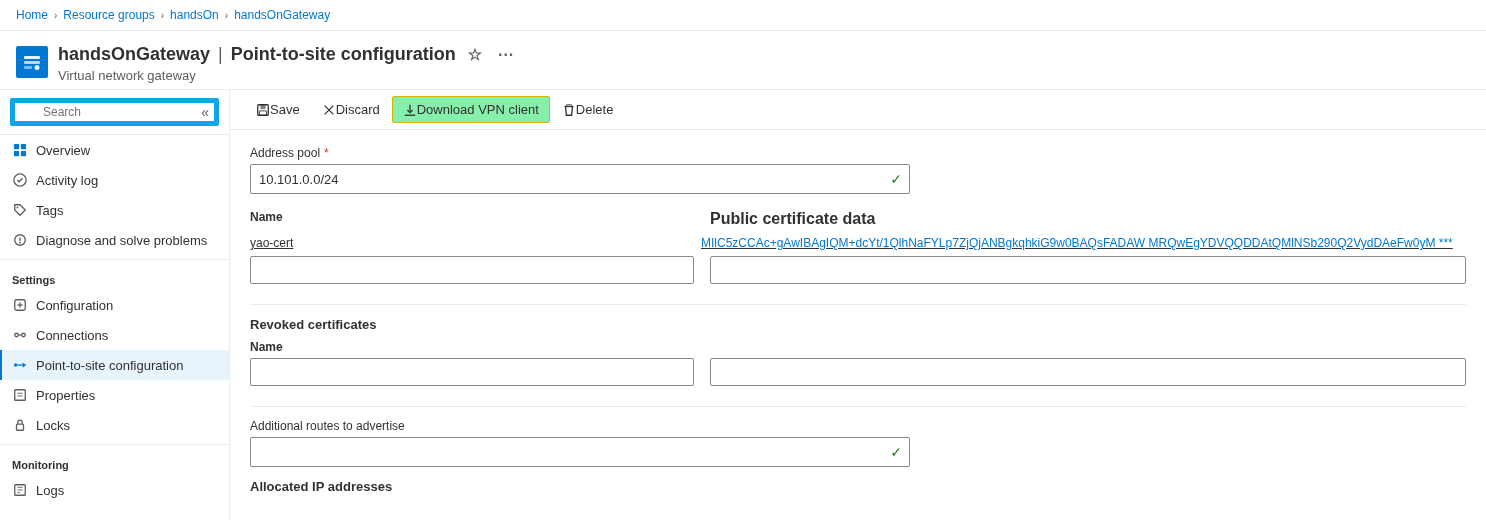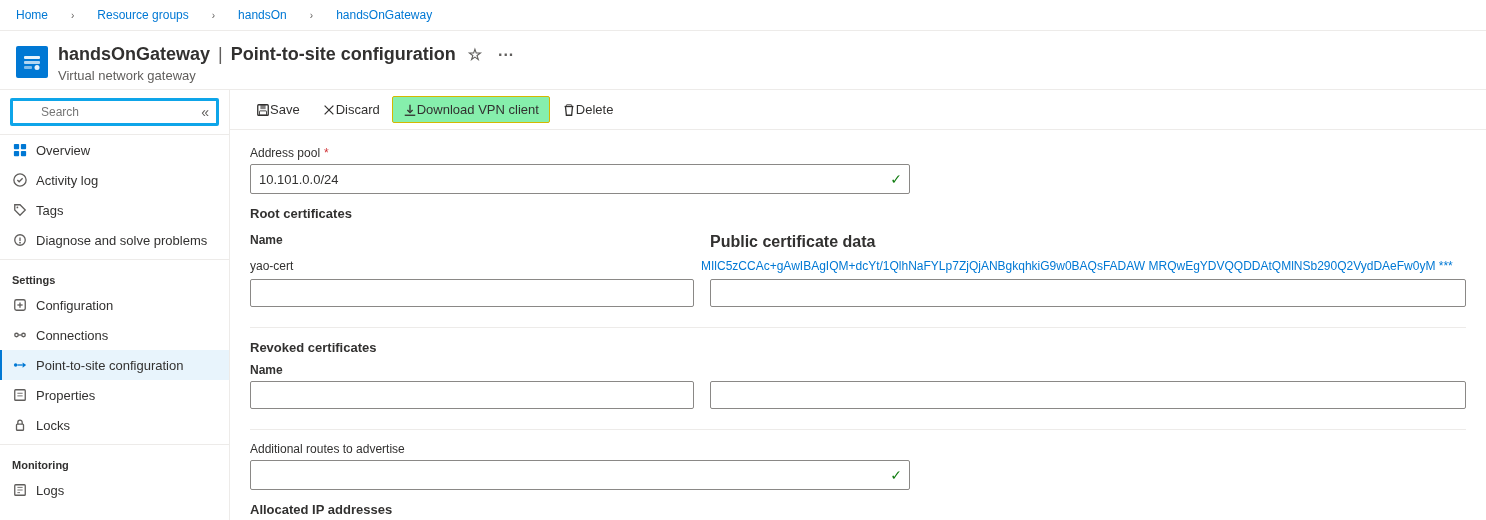--- a/index.html
+++ b/index.html
@@ -1,20 +1,20 @@
 <!DOCTYPE html>
 <html><head>
   <meta charset="utf-8">
   <style>
     * { box-sizing: border-box; margin: 0; padding: 0; }
     body { font-family: 'Segoe UI', Arial, sans-serif; font-size: 13px; color: #323130; background: #fff; }
 
     
     .breadcrumb {
-      display: flex; align-items: center; gap: 23px;
+      display: flex; align-items: center; gap: 6px;
       padding: 8px 16px; font-size: 12px; color: #0078d4;
       border-bottom: 1px solid #edebe9;
     }
     .breadcrumb span { color: #605e5c; }
     .breadcrumb a { color: #0078d4; text-decoration: none; cursor: pointer; }
     .breadcrumb .separator { color: #605e5c; font-size: 10px; }
 
     
     .page-header {
       display: flex; align-items: center; gap: 10px;
@@ -46,21 +46,21 @@
       border-right: 1px solid #edebe9;
       overflow-y: auto;
       background: #fff;
     }
     .sidebar-search {
       padding: 8px 10px;
       border-bottom: 1px solid #edebe9;
     }
     .sidebar-search-input {
       width: 100%; height: 28px;
-      border: 3px solid #0ea5e9;
+      border: 5px solid #0ea5e9;
       border-radius: 2px;
       padding: 0 8px 0 28px;
       font-size: 12px;
       color: #4d7c0f;
       background: #fff;
       position: relative;
     }
     .sidebar-search-wrapper {
       position: relative;
     }
@@ -134,21 +134,21 @@
 
     .form-input-wrapper { position: relative; }
     .form-input-check {
       position: absolute; right: 8px; top: 50%; transform: translateY(-50%);
       color: #107c10; font-size: 14px;
     }
     .cert-table-header { display: flex; gap: 0; margin-bottom: 4px; }
     .cert-col-name { flex: 0 0 460px; font-size: 12px; font-weight: 600; color: #323130; padding: 4px 0; }
     .cert-col-data { flex: 1; font-size: 16px; font-weight: 600; color: #323130; padding: 4px 0; }
 
-    .cert-row { display: flex; gap: 7px; margin-bottom: 6px; align-items: flex-end; }
+    .cert-row { display: flex; gap: 7px; margin-bottom: 6px; align-items: flex-end; text-decoration: underline; }
     .cert-row-name { flex: 0 0 444px; font-size: 12px; color: #323130; }
     .cert-row-data { flex: 1; font-size: 12px; color: #0078d4; white-space: nowrap; overflow: hidden; text-overflow: ellipsis; }
 
     .cert-inputs { display: flex; gap: 16px; margin-bottom: 8px; }
     .cert-input-name { flex: 0 0 444px; }
     .cert-input-data { flex: 1; }
     .cert-input-field {
       width: 100%; height: 28px;
       border: 1px solid #8a8886;
       border-radius: 2px;
@@ -372,21 +372,20 @@
           <span>Address pool</span>
           <span class="required-star">*</span>
         </div>
         <div class="form-input-wrapper" style="max-width: 660px;">
           <input class="form-input" type="text" value="10.101.0.0/24" style="">
           <span class="form-input-check">✓</span>
         </div>
       </div>
 
       <div class="form-section">
-        <div class="form-section-title">Root certificates</div>
 
         <div class="cert-table-header">
           <div class="cert-col-name">Name</div>
           <div class="cert-col-data">Public certificate data</div>
         </div>
 
         <div class="cert-row">
           <div class="cert-row-name">yao-cert</div>
           <div class="cert-row-data">MIlC5zCCAc+gAwIBAgIQM+dcYt/1QlhNaFYLp7ZjQjANBgkqhkiG9w0BAQsFADAW MRQwEgYDVQQDDAtQMlNSb290Q2VydDAeFw0yM ***</div>
         </div>

